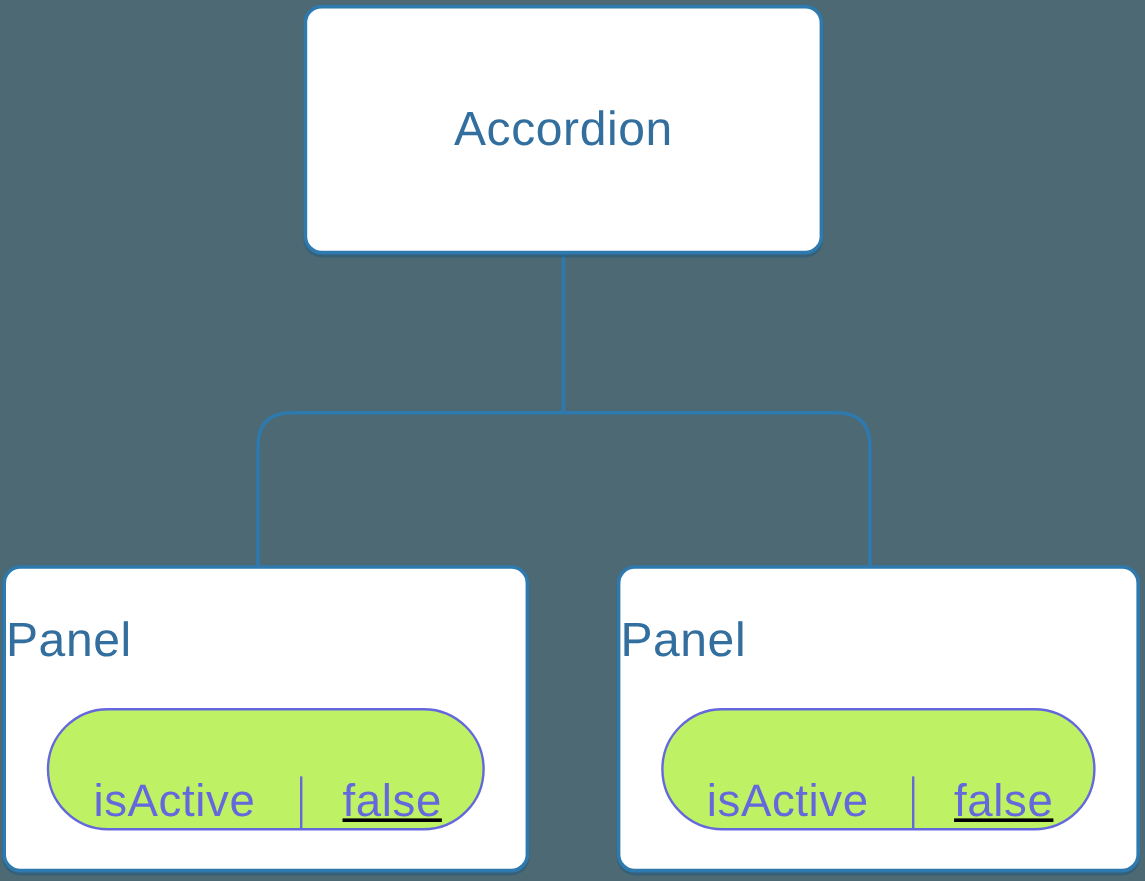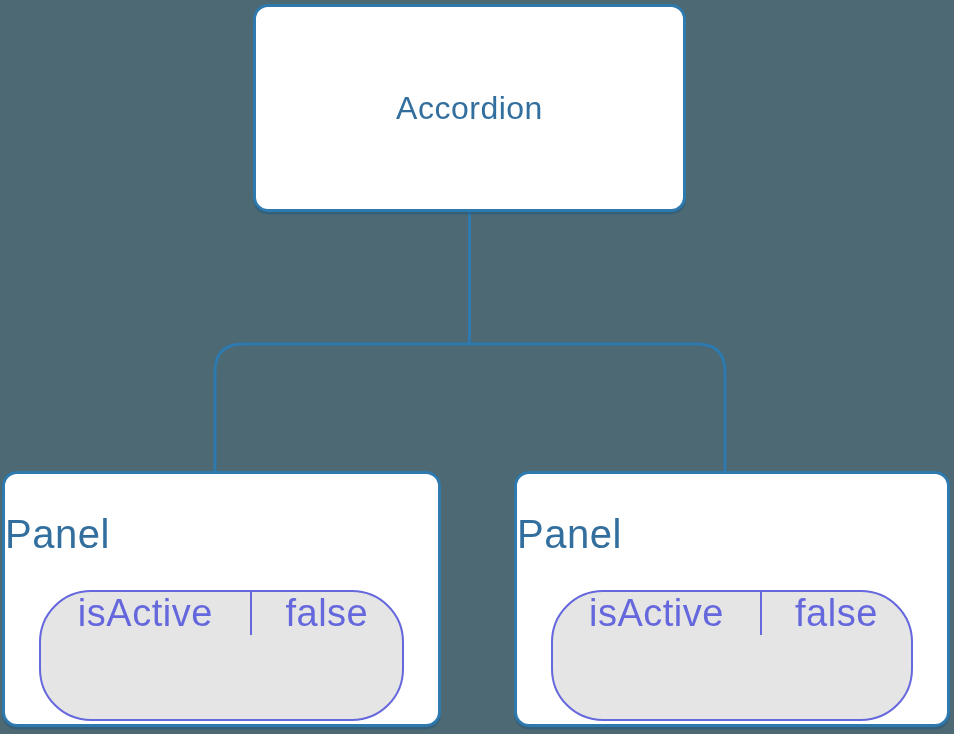--- a/index.html
+++ b/index.html
@@ -35,21 +35,21 @@
     left: 253px;
     top: 4px;
     width: 433px;
     height: 208px;
     display: flex;
     align-items: center;
     justify-content: center;
   }
   .node-title {
     color: #336F9E;
-    font-size: 32px;
+    font-size: 40px;
     font-weight: 500;
     letter-spacing: 0.5px;
   }
   .node-panel {
     top: 471px;
     height: 256px;
   }
   .node-panel-1 {
     left: 2px;
     width: 439px;
@@ -64,41 +64,42 @@
     font-size: 40px;
     font-weight: 500;
     letter-spacing: 0.5px;
     line-height: 44px;
   }
   .state-pill {
     position: absolute;
     left: 34px;
     right: 34px;
     top: 116px;
-    height: 131px;
+    height: 102px;
     border: 2.5px solid #6567DD;
     border-radius: 52px;
     box-sizing: border-box;
     display: flex;
-    align-items: flex-start;
+    align-items: flex-end;
     overflow: hidden;
-    background: #e5e5e5;
+    background: #bef264;
   }
   .state-key-cell {
     flex: 0 0 57.8%;
     border-right: 2.5px solid #6567DD;
     display: flex;
     align-items: center;
     justify-content: center;
   }
   .state-value-cell {
     flex: 1 1 auto;
     display: flex;
     align-items: center;
     justify-content: center;
+    text-decoration: underline;
   }
   .state-text {
     color: #6567DD;
     font-size: 38px;
     font-weight: 400;
     letter-spacing: 0.5px;
   }
 </style>
 </head>
 <body>

